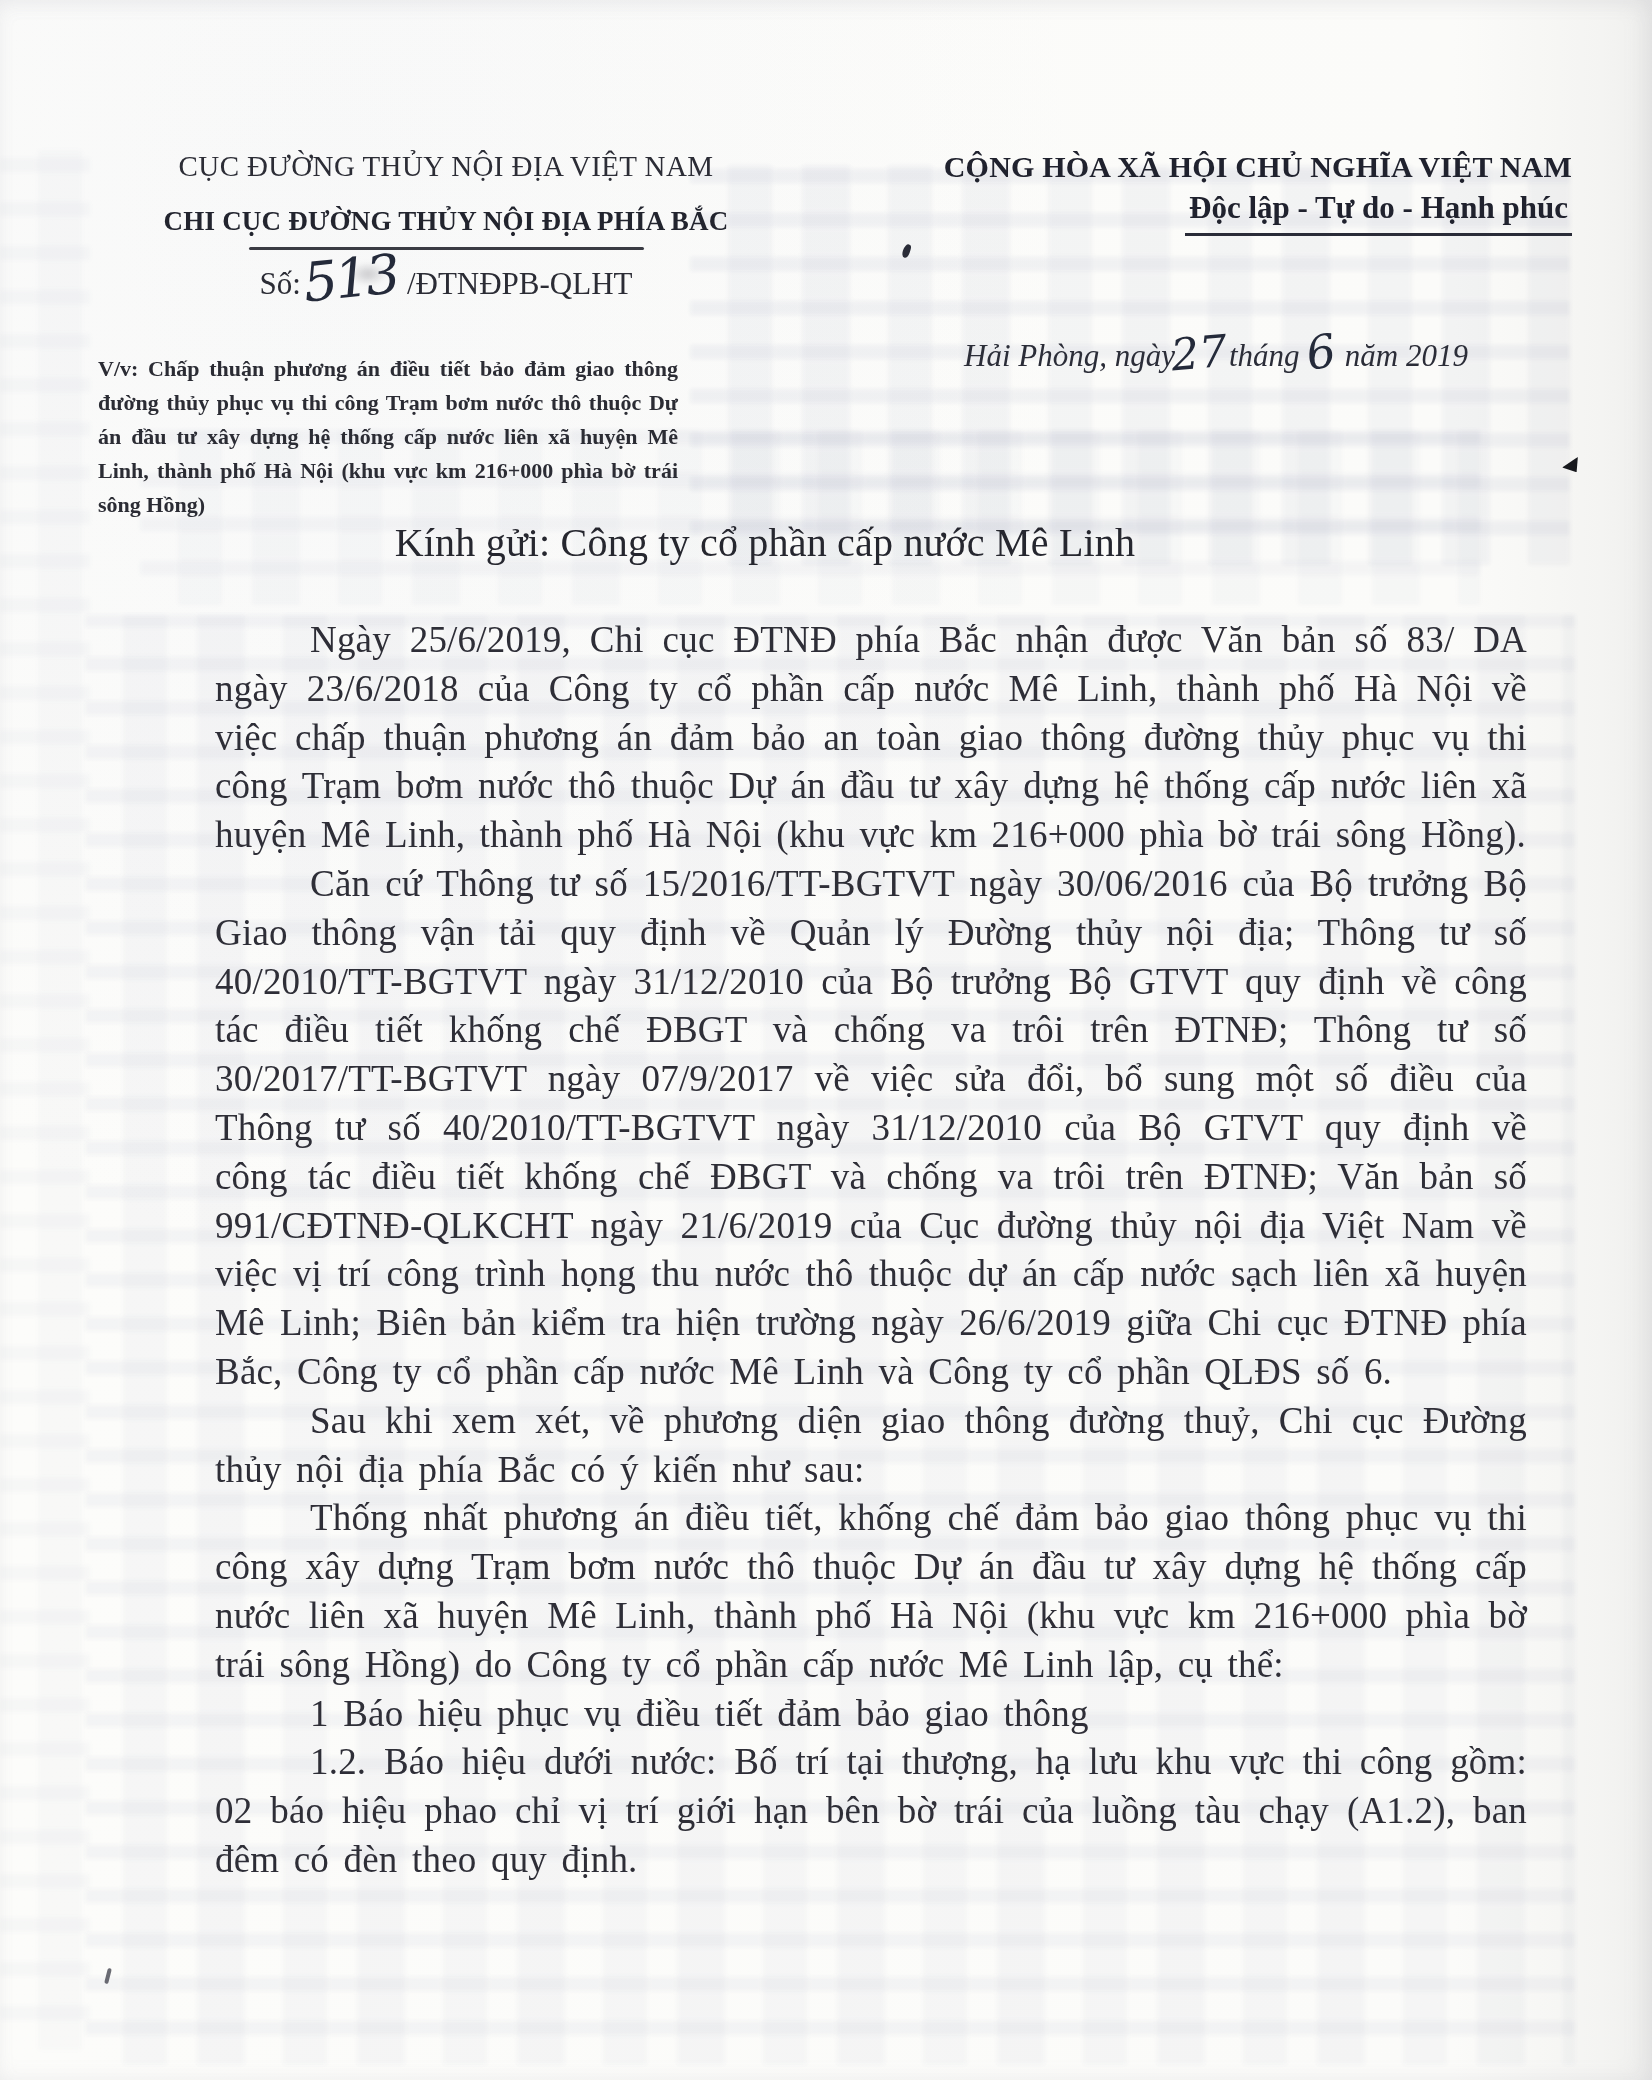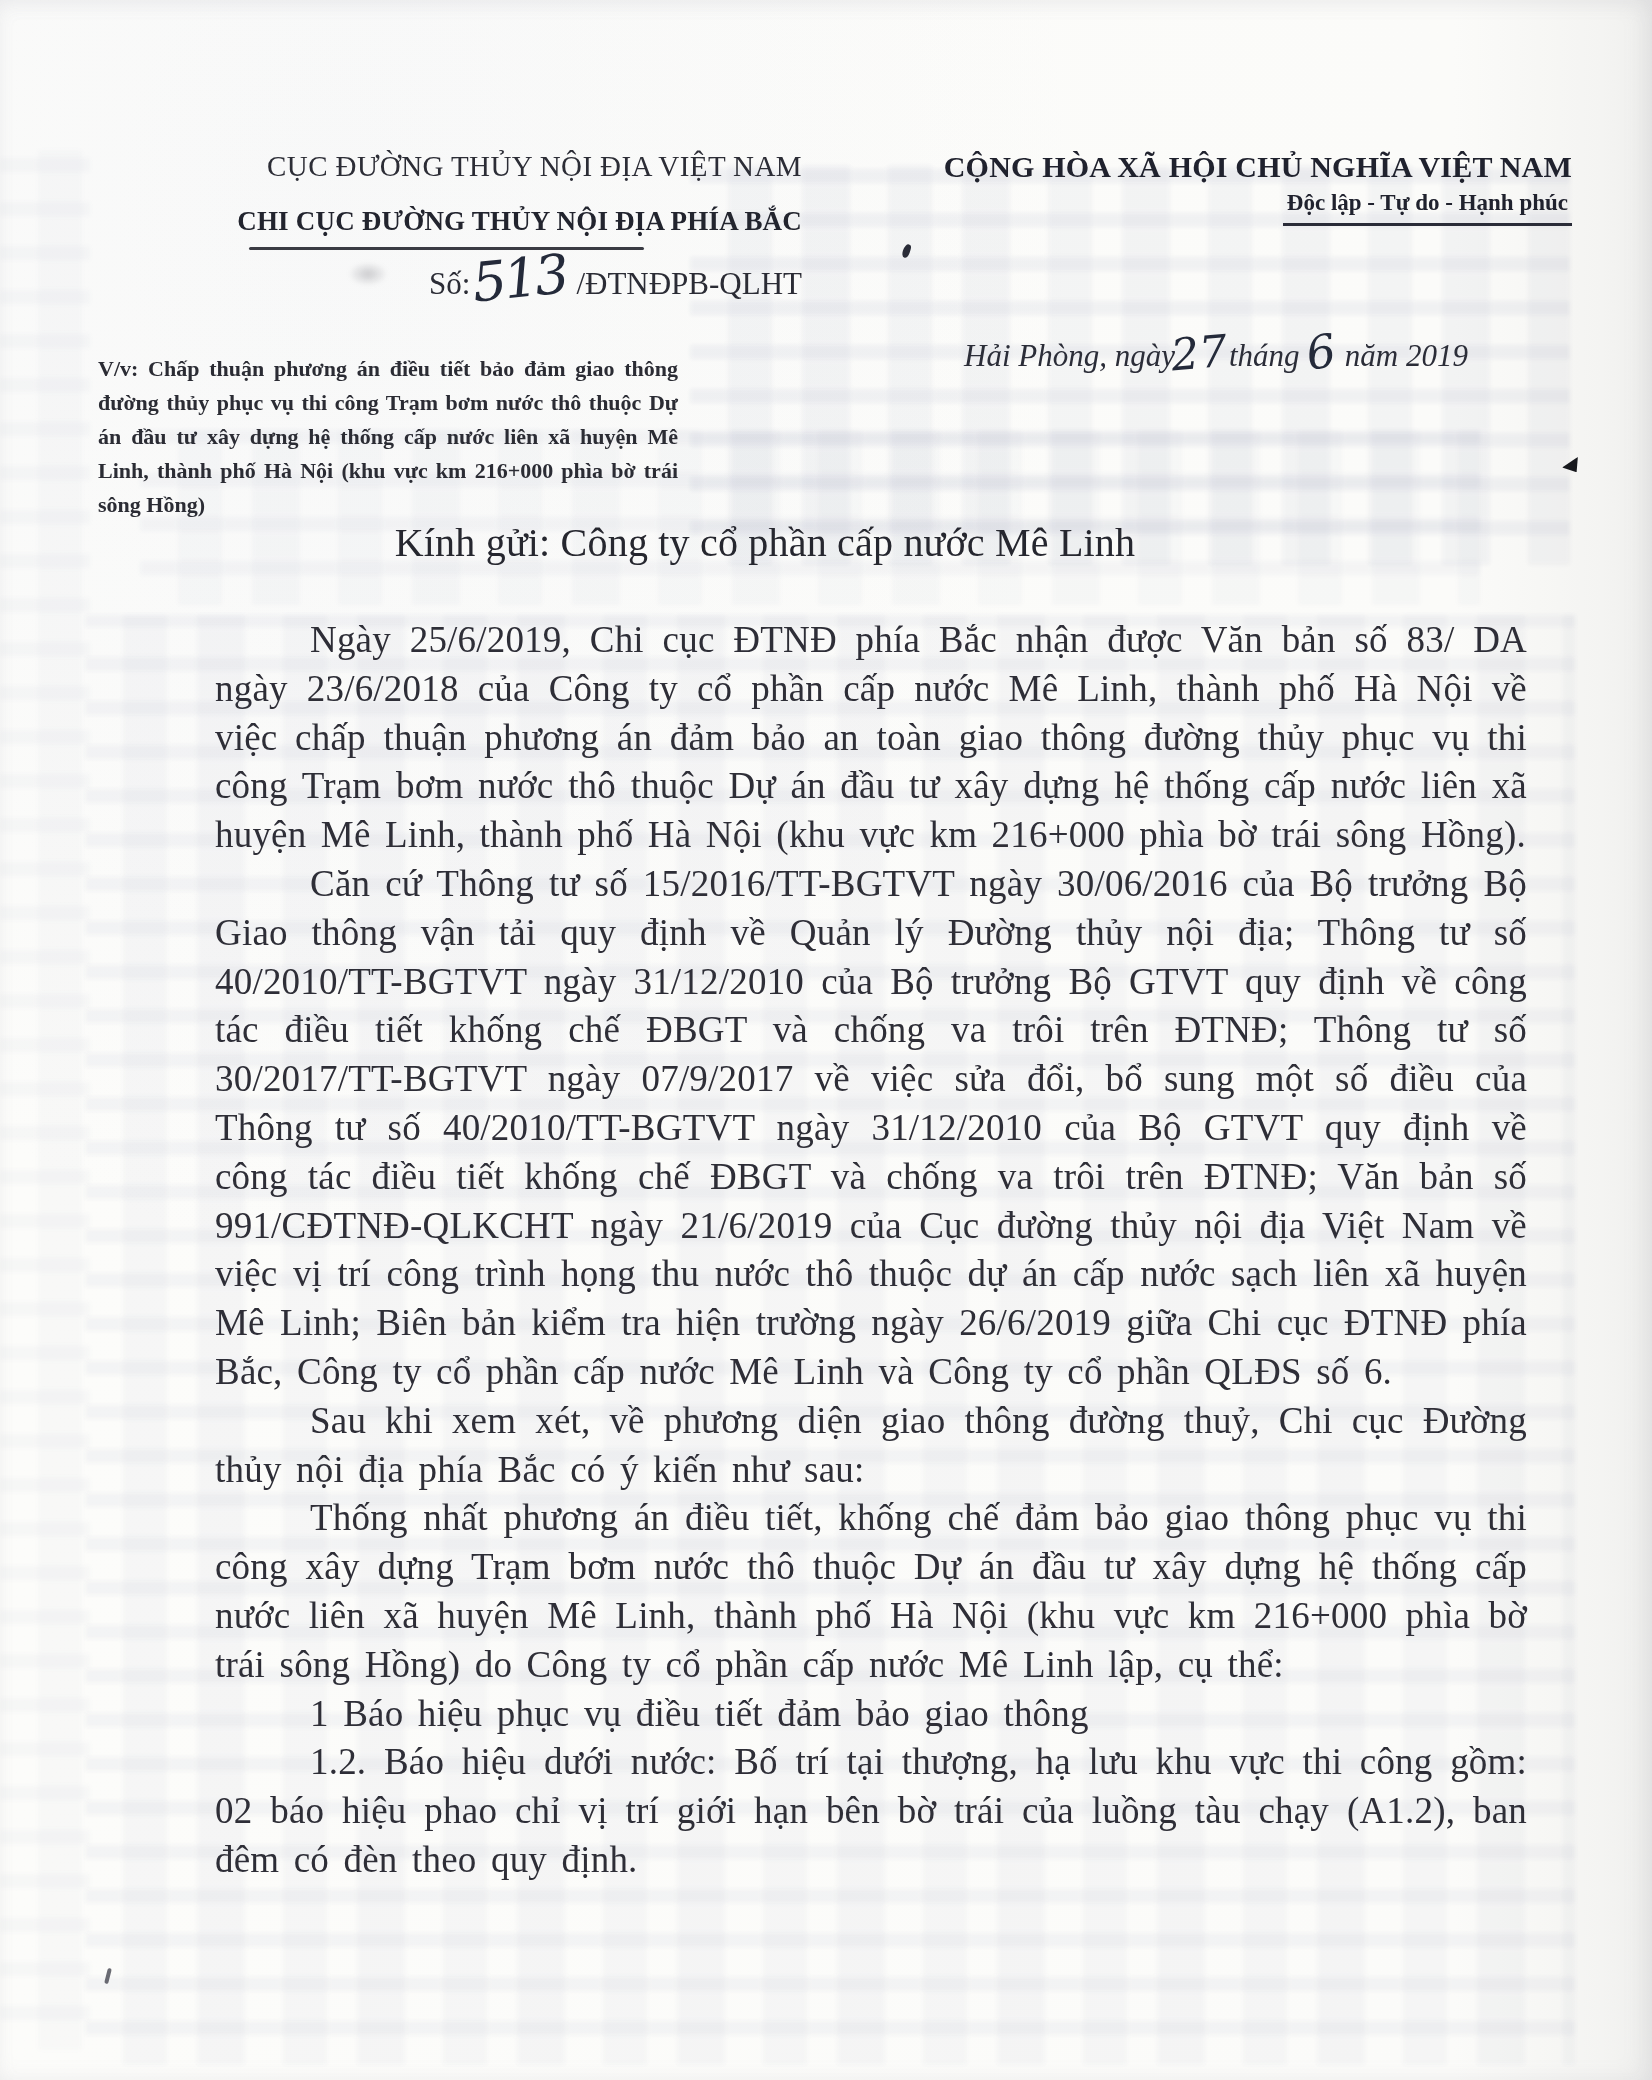--- a/index.html
+++ b/index.html
@@ -20,21 +20,21 @@
   .ghost{
     position:absolute;
     background-image:
       repeating-linear-gradient(0deg, transparent 0 30px, rgba(86,96,140,0.065) 30px 44px),
       repeating-linear-gradient(90deg, transparent 0 38px, rgba(86,96,140,0.05) 38px 82px, transparent 82px 112px, rgba(86,96,140,0.055) 112px 160px);
     filter:blur(2px);
     pointer-events:none;
   }
   .header-left{
     position:absolute; left:90px; top:150px; width:712px;
-    text-align:right;
+    text-align:center;
   }
   .issuer-parent{font-size:29px; letter-spacing:.4px; color:#2c2d36;}
   .issuer-name{font-size:27px; font-weight:700; letter-spacing:.2px; color:#22242e; margin-top:23px;}
   .issuer-rule{width:395px; height:3px; background:#3a3b43; margin:10px auto 0; border-radius:2px;}
   .doc-number-row{margin-top:16px; font-size:31px; color:#2b2c35; white-space:nowrap;}
   .hand{
     font-family:"DejaVu Serif",serif; font-style:italic; font-weight:400;
     color:#242a3a; display:inline-block; line-height:0;
   }
   .hand-number{font-size:54px; transform:rotate(-6deg) translateY(3px); letter-spacing:-3px; margin:0 10px 0 2px;}
@@ -42,21 +42,21 @@
     position:absolute; left:98px; top:352px; width:580px;
     font-size:22px; font-weight:700; line-height:34px;
     text-align:justify; color:#2b2c34;
   }
   .header-right{
     position:absolute; left:860px; top:150px; width:712px;
     text-align:right;
   }
   .republic-line1{font-size:30px; font-weight:700; letter-spacing:.2px; color:#20222e;}
   .motto{
-    display:inline-block; font-size:23px; font-weight:700; color:#20222e;
+    display:inline-block; font-size:31px; font-weight:700; color:#20222e;
     margin-top:6px; padding:0 4px 7px 4px; border-bottom:3px solid #2a2c38;
   }
   .date-line{
     position:absolute; left:860px; top:338px; width:712px;
     text-align:center; font-style:italic; font-size:31px; color:#2b2d38;
     white-space:nowrap;
   }
   .hand-day{font-size:44px; transform:rotate(-5deg) translateY(2px); margin:0 2px 0 -4px;}
   .hand-month{font-size:46px; transform:rotate(-9deg) translateY(2px); margin:0 10px 0 6px;}
   .recipient{

